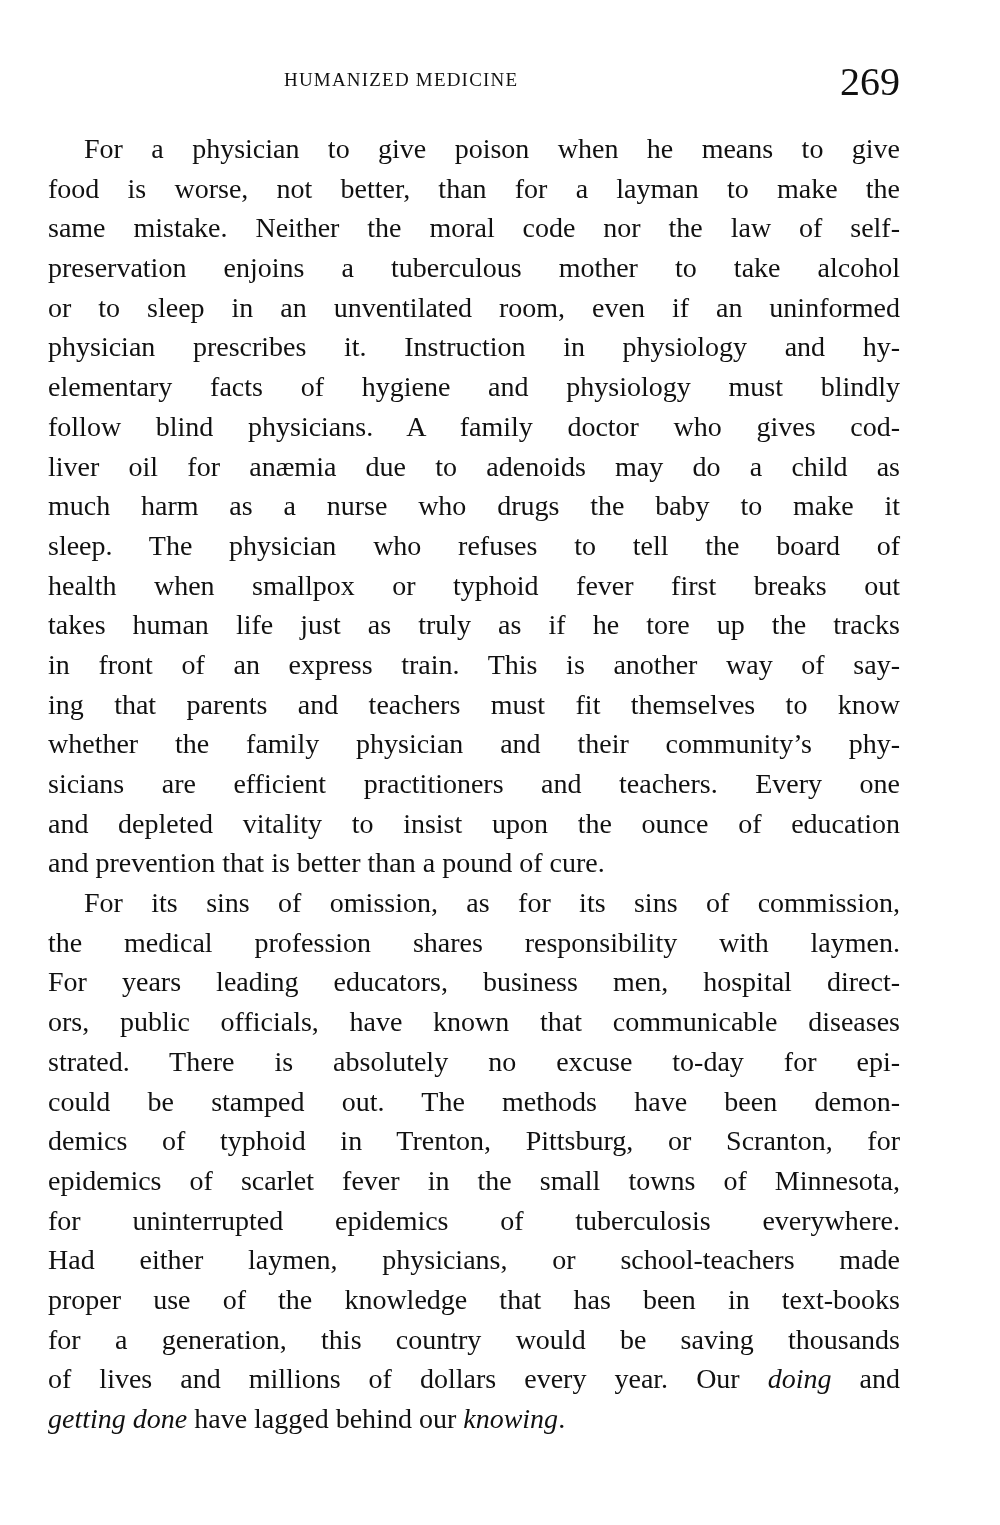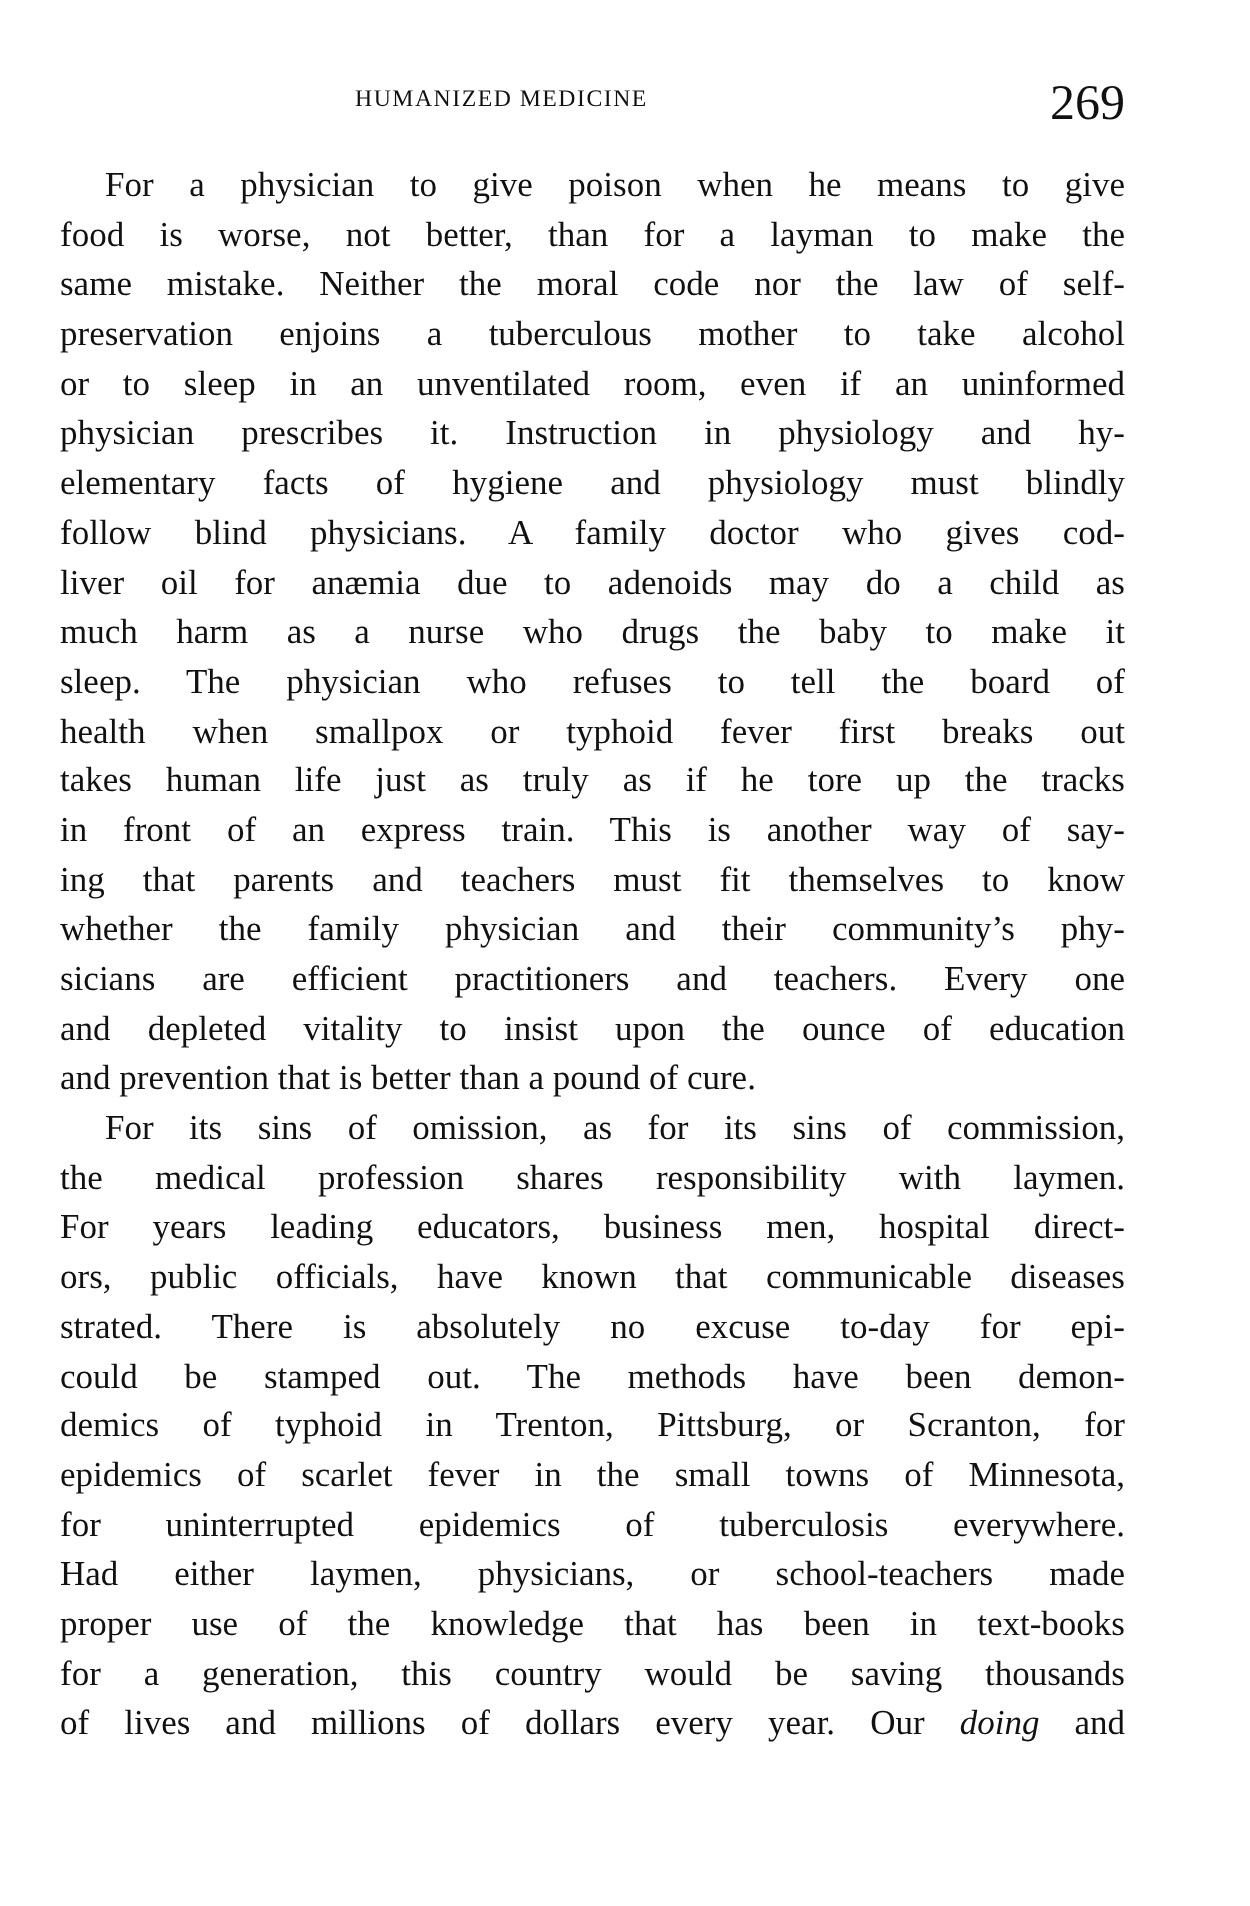--- a/index.html
+++ b/index.html
@@ -100,14 +100,15 @@
       <span class="line"><span>ors, public officials, have known that communicable diseases</span></span>
       <span class="line"><span>strated.  There is absolutely no excuse to-day for epi-</span></span>
       <span class="line"><span>could be stamped out.  The methods have been demon-</span></span>
       <span class="line"><span>demics of typhoid in Trenton, Pittsburg, or Scranton, for</span></span>
       <span class="line"><span>epidemics of scarlet fever in the small towns of Minnesota,</span></span>
       <span class="line"><span>for uninterrupted epidemics of tuberculosis everywhere.</span></span>
       <span class="line"><span>Had either laymen, physicians, or school-teachers made</span></span>
       <span class="line"><span>proper use of the knowledge that has been in text-books</span></span>
       <span class="line"><span>for a generation, this country would be saving thousands</span></span>
       <span class="line"><span>of lives and millions of dollars every year.  Our </span><i>doing</i><span> and</span></span>
+      <span class="line last"><i>getting done</i><span> have lagged behind our </span><i>knowing</i><span>.</span></span>
     </div>
   </div>
 
 </body></html>

